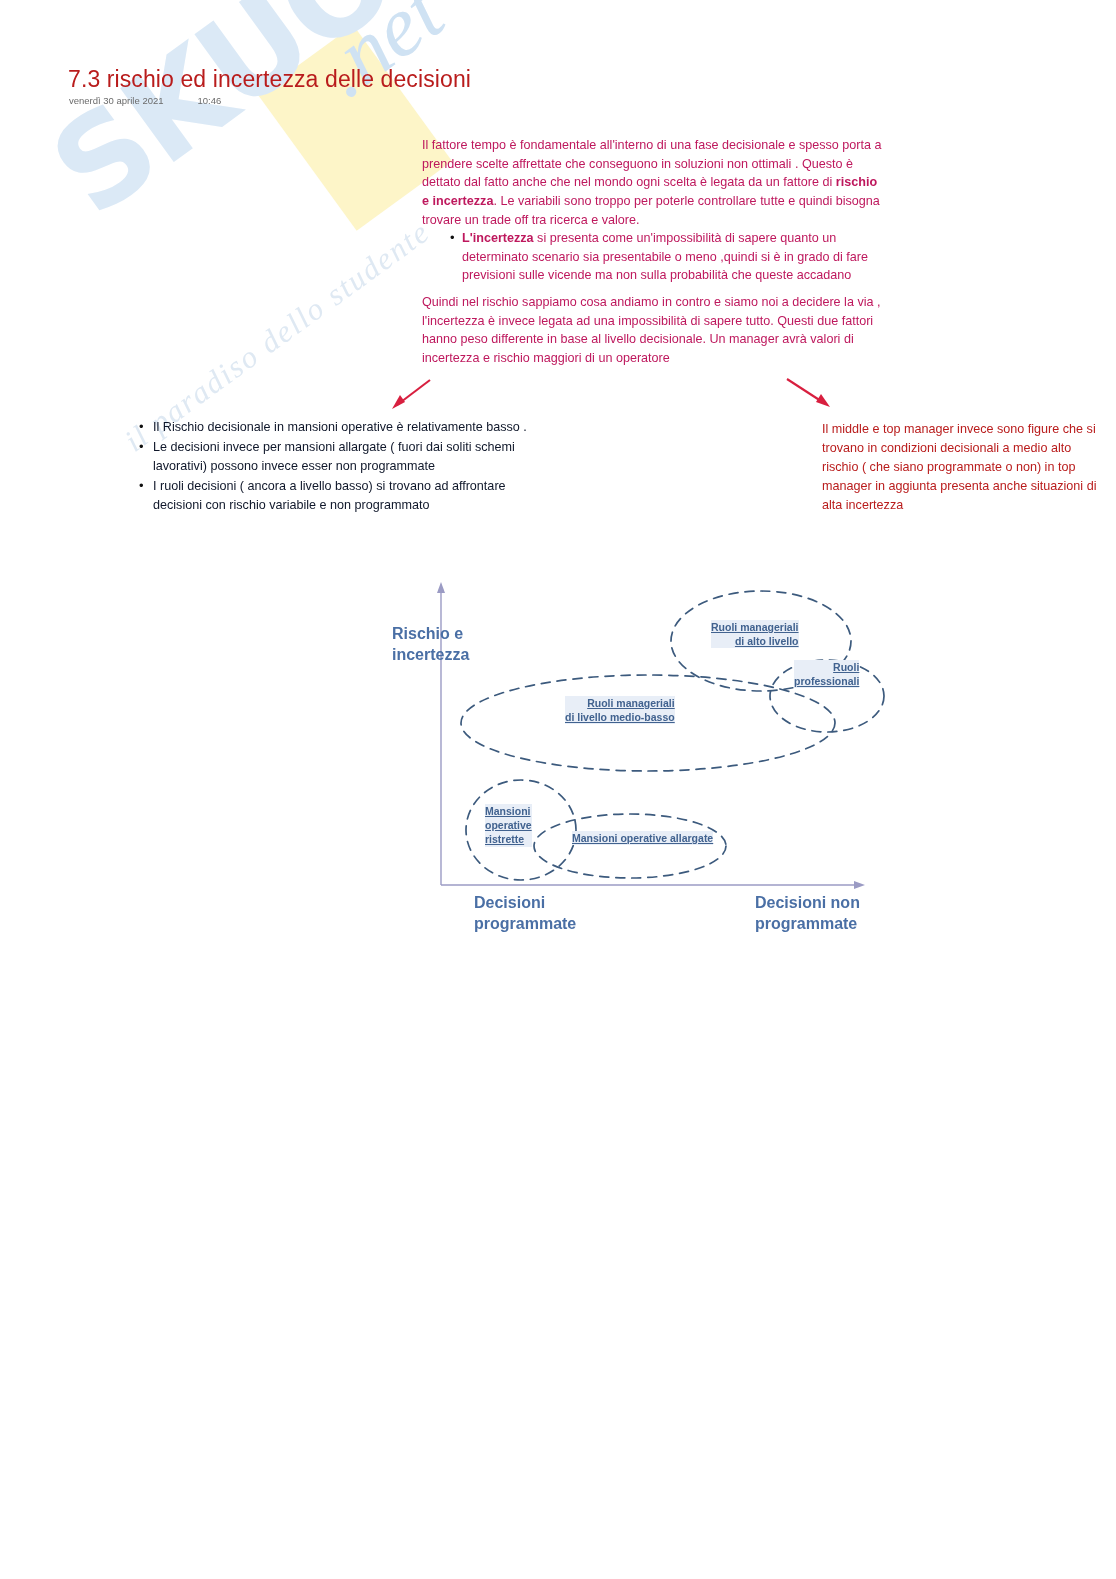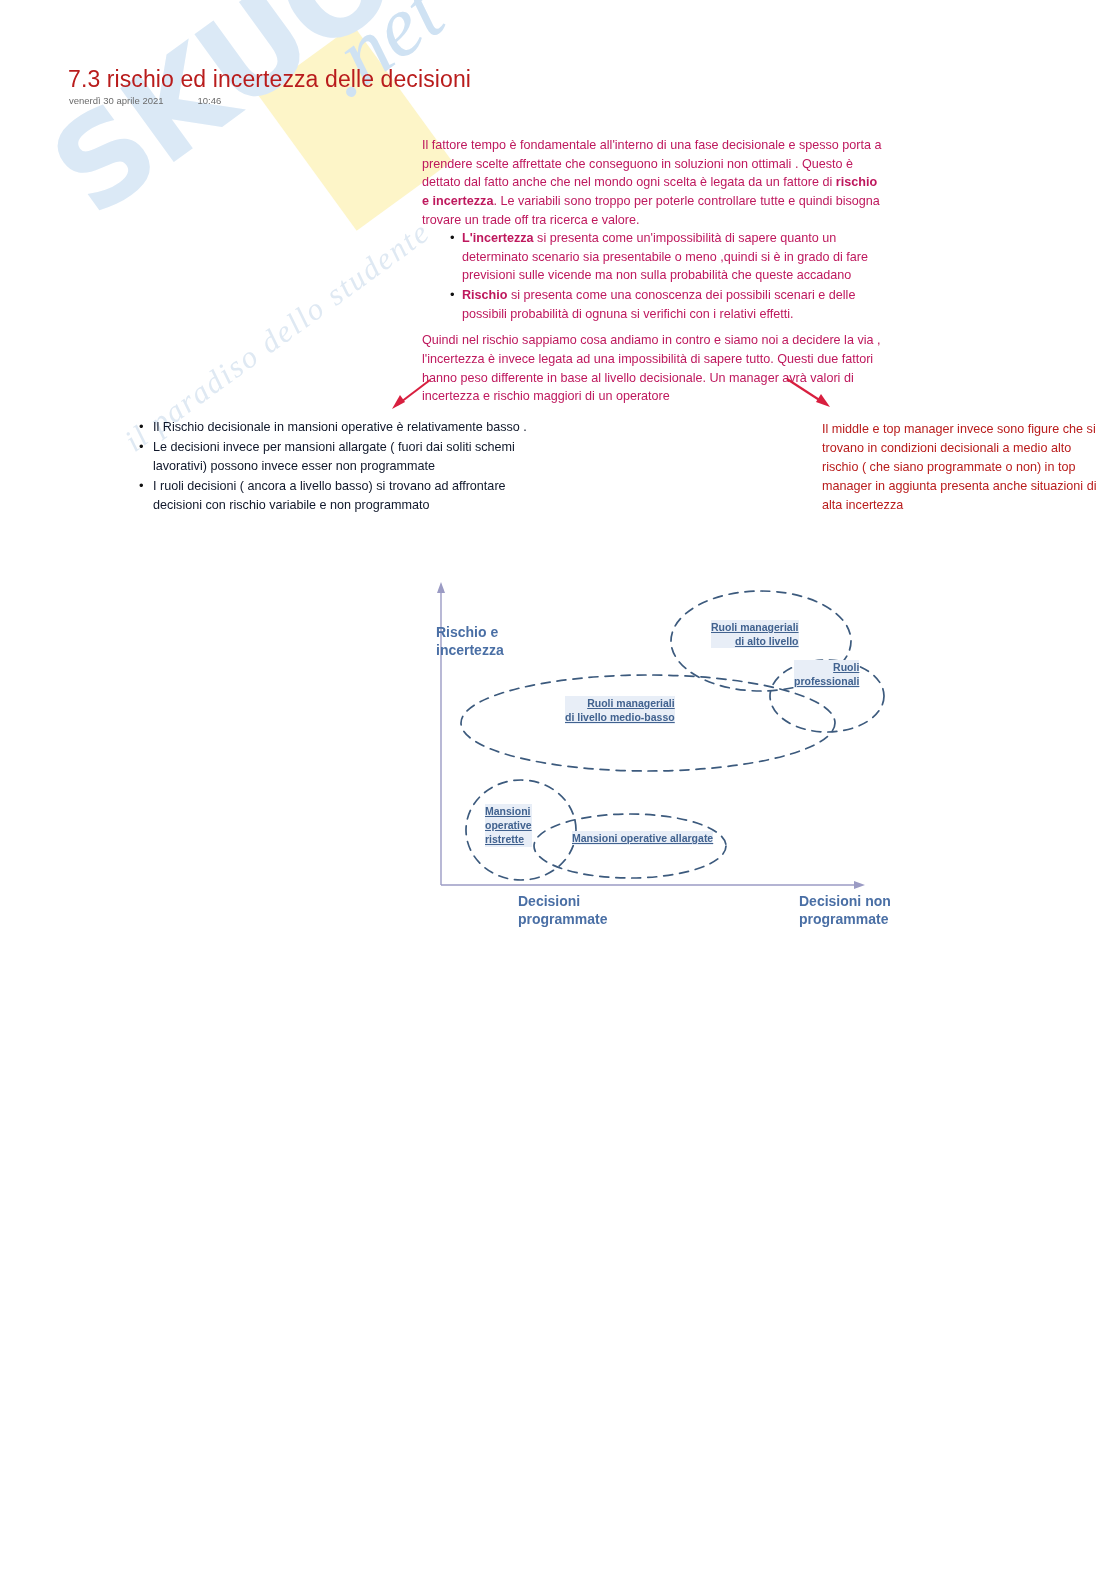--- a/index.html
+++ b/index.html
@@ -165,26 +165,25 @@
   
   .diagram {
     position: absolute;
     left: 380px; top: 565px;
     width: 520px; height: 370px;
   }
   .diag-svg { position: absolute; left: 0; top: 0; }
 
   .axis-label {
     position: absolute;
-    font-size: 14px;
+    font-size: 16px;
     font-weight: bold;
     color: #4a6fa5;
     line-height: 1.32;
     white-space: nowrap;
-    margin-left: 44px;
   }
   .axis-label.y-axis { left: 12px; top: 58px; }
   .axis-label.x-left { left: 94px; top: 327px; }
   .axis-label.x-right { left: 375px; top: 327px; }
 
   .bubble-label {
     position: absolute;
     text-align: right;
     font-size: 10.5px;
     font-weight: bold;
@@ -221,21 +220,20 @@
     <div class="doc-title">7.3 rischio ed incertezza delle decisioni</div>
     <div class="doc-datebar">
       <span>venerdì 30 aprile 2021</span><span class="dt-time">10:46</span>
     </div>
 
     <div class="body-block">
       <p><span>Il fattore tempo è fondamentale all'interno di una fase decisionale e spesso porta a prendere scelte affrettate che conseguono in soluzioni non ottimali . Questo è dettato dal fatto anche che nel mondo ogni scelta è legata da un fattore di </span><b>rischio e incertezza</b><span>. Le variabili sono troppo per poterle controllare tutte e quindi bisogna trovare un trade off tra ricerca e valore.</span></p>
 
       <ul class="inner-list">
         <li><b>L'incertezza</b><span> si presenta come un'impossibilità di sapere quanto un determinato scenario sia presentabile o meno ,quindi si è in grado di fare previsioni sulle vicende ma non sulla probabilità che queste accadano</span></li>
-        <li><b>Rischio</b><span> si presenta come una conoscenza dei possibili scenari e delle possibili probabilità di ognuna si verifichi con i relativi effetti.</span></li>
       </ul>
 
       <p>Quindi nel rischio sappiamo cosa andiamo in contro e siamo noi a decidere la via , l'incertezza è invece legata ad una impossibilità di sapere tutto. Questi due fattori hanno peso differente in base al livello decisionale. Un manager avrà valori di incertezza e rischio maggiori di un operatore</p>
     </div>
 
     <div class="arrow-left">
       <svg width="46" height="34" viewBox="0 0 46 34">
         <line x1="44" y1="2" x2="11" y2="27" stroke="#d81f3f" stroke-width="2.1"></line>
         <polygon points="6,31 19,24 14,17" fill="#d81f3f"></polygon>
       </svg>

